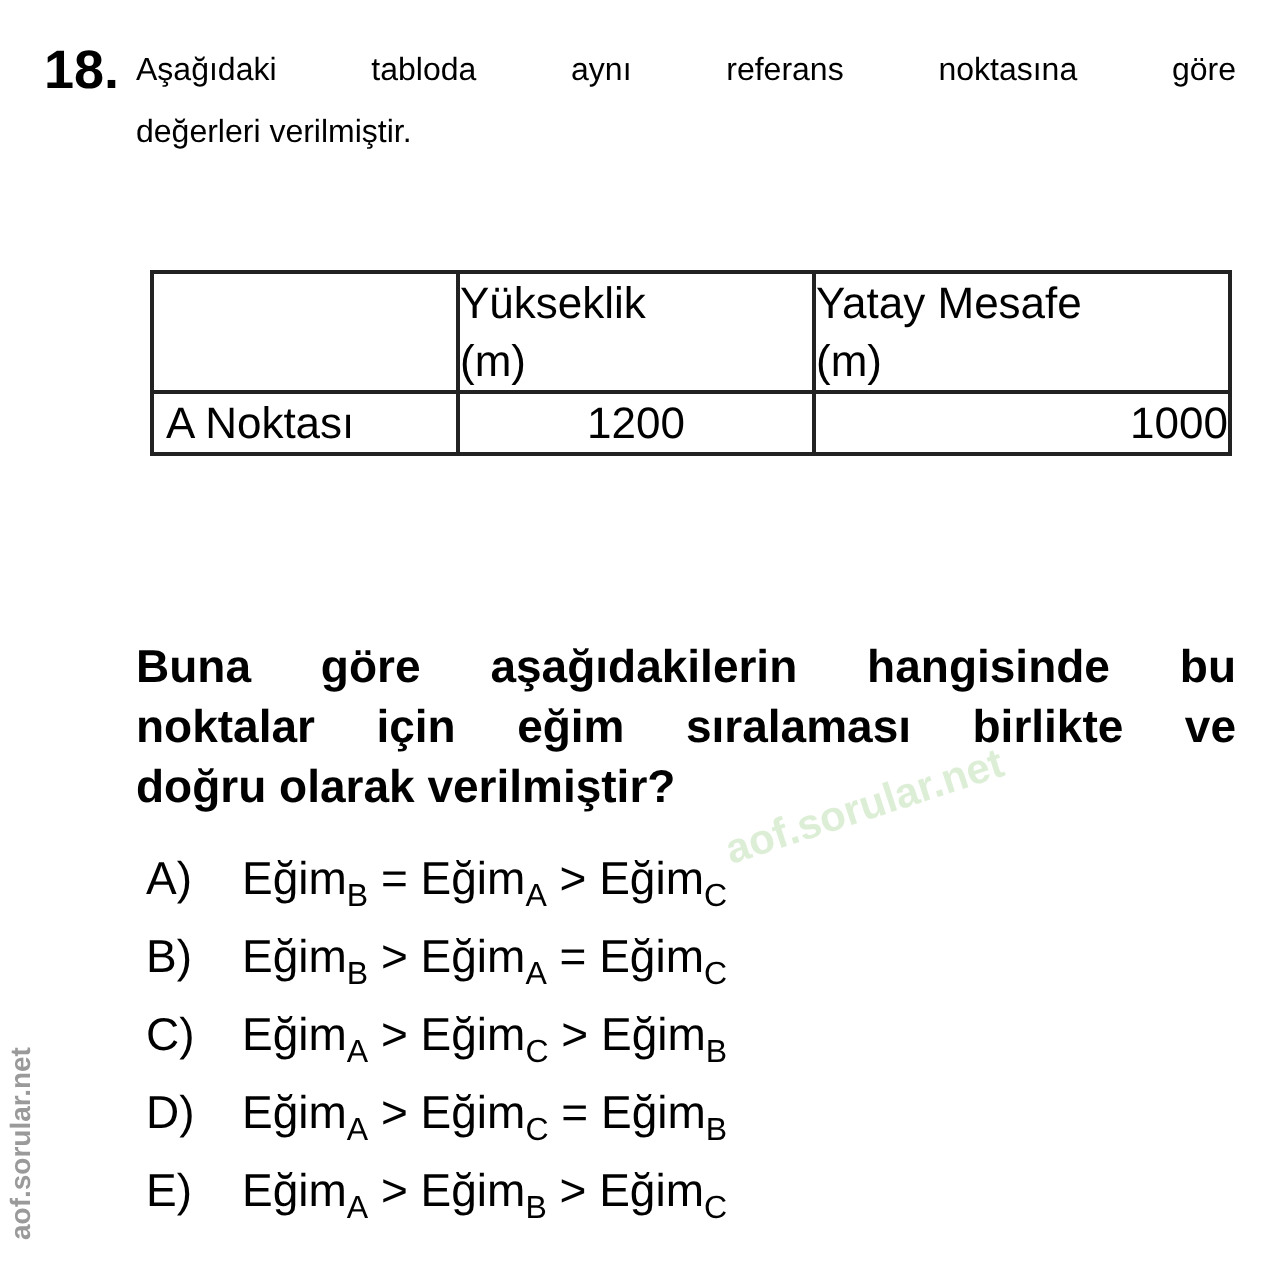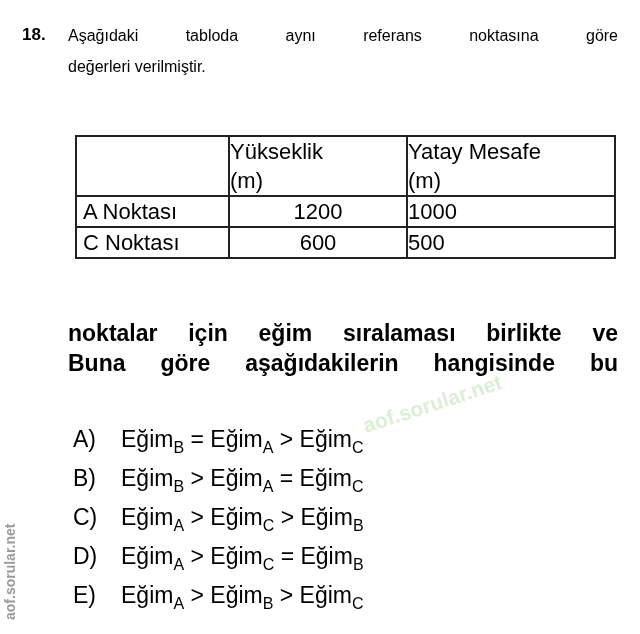--- a/index.html
+++ b/index.html
@@ -1,41 +1,41 @@
 <!DOCTYPE html>
 <html><head>
 <meta charset="utf-8">
 <style>
   html, body { margin:0; padding:0; }
   body {
     width:640px; height:634px; background:#ffffff; position:relative; overflow:hidden;
     font-family:"Liberation Sans", sans-serif; color:#000;
   }
   .qnum {
-    position:absolute; left:22px; top:20px; font-size:17px; font-weight:bold; line-height:30px;
+    position:absolute; left:22px; top:20px; font-size:27px; font-weight:bold; line-height:30px;
   }
   .stem {
     position:absolute; left:68px; top:20px; width:550px; font-size:16px; line-height:31px;
     text-align:justify; text-align-last:left;
   }
   .stem .line { display:block; text-align:justify; text-align-last:justify; white-space:nowrap; }
   .stem .line.last { text-align-last:left; }
 
   table.data {
     position:absolute; left:75px; top:135px; border-collapse:collapse;
     font-size:22px;
   }
   table.data td, table.data th {
     border:2px solid #222; padding:0; font-weight:normal; line-height:29px;
   }
   table.data th { height:58px; text-align:left; vertical-align:middle; line-height:29px; }
   table.data td { height:29px;margin-left:12px; }
   .c0 { width:145px; text-align:left; padding-left:6px !important; }
   .c1 { width:176px; text-align:center; }
-  .c2 { width:206px; text-align:left; }
+  .c2 { width:206px; text-align:right; }
 
   .question {
     position:absolute; left:68px; top:318px; width:550px; font-size:23px; font-weight:bold; line-height:30px;
   }
   .question .line { display:block; text-align:justify; text-align-last:justify; white-space:nowrap; }
   .question .line.last { text-align-last:left; }
 
   .options { position:absolute; left:73px; top:424px; }
   .opt { position:relative; height:39px; font-size:23px; line-height:30px; white-space:nowrap; }
   .opt .letter { position:absolute; left:0; top:0; width:40px; }
@@ -72,31 +72,27 @@
     <th class="c2">
       <span>Yatay Mesafe</span><br>
       <span>(m)</span>
     </th>
   </tr>
   <tr>
     <td class="c0">A Noktası</td>
     <td class="c1">1200</td>
     <td class="c2">1000</td>
   </tr>
-  <tr>
-    <td class="c0">C Noktası</td>
-    <td class="c1">600</td>
-    <td class="c2">500</td>
-  </tr>
 </tbody>
   </table>
 
 <div class="question">
+  <span class="line">Buna göre aşağıdakilerin hangisinde bu</span>
   <span class="line">noktalar için eğim sıralaması birlikte ve</span>
-  <span class="line">Buna göre aşağıdakilerin hangisinde bu</span>
+  <span class="line last">doğru olarak verilmiştir?</span>
 </div>
 
 <div class="options">
   <div class="opt">
     <span class="letter">A)</span>
     <span class="expr"><span>Eğim</span><sub>B</sub> <span>=</span> <span>Eğim</span><sub>A</sub> <span>&gt;</span> <span>Eğim</span><sub>C</sub></span>
   </div>
   <div class="opt">
     <span class="letter">B)</span>
     <span class="expr"><span>Eğim</span><sub>B</sub> <span>&gt;</span> <span>Eğim</span><sub>A</sub> <span>=</span> <span>Eğim</span><sub>C</sub></span>

